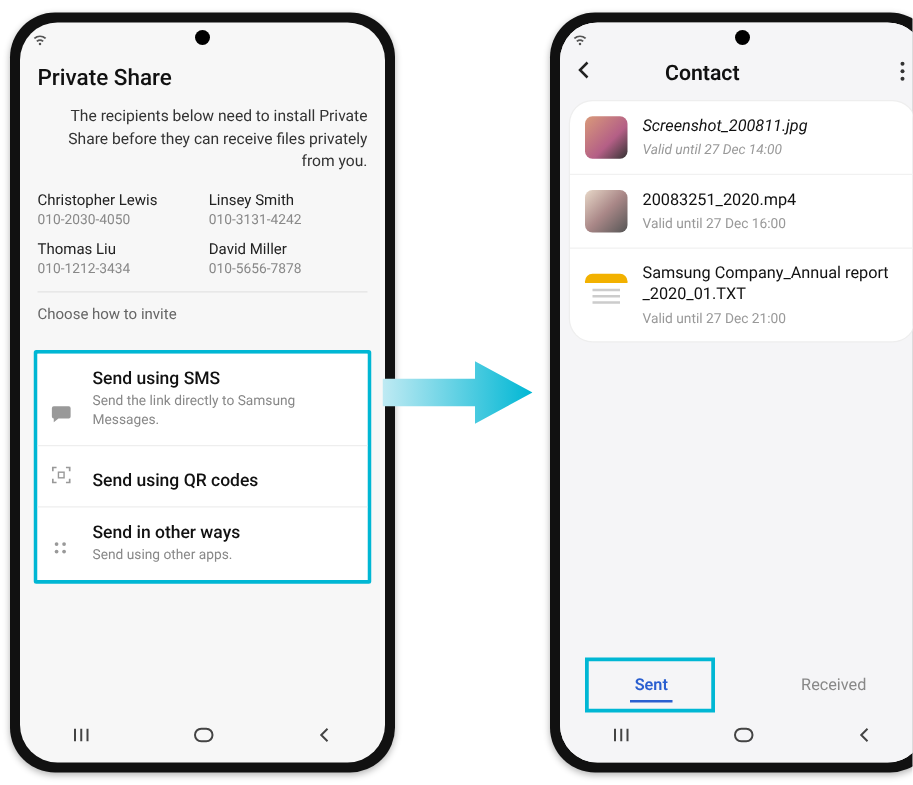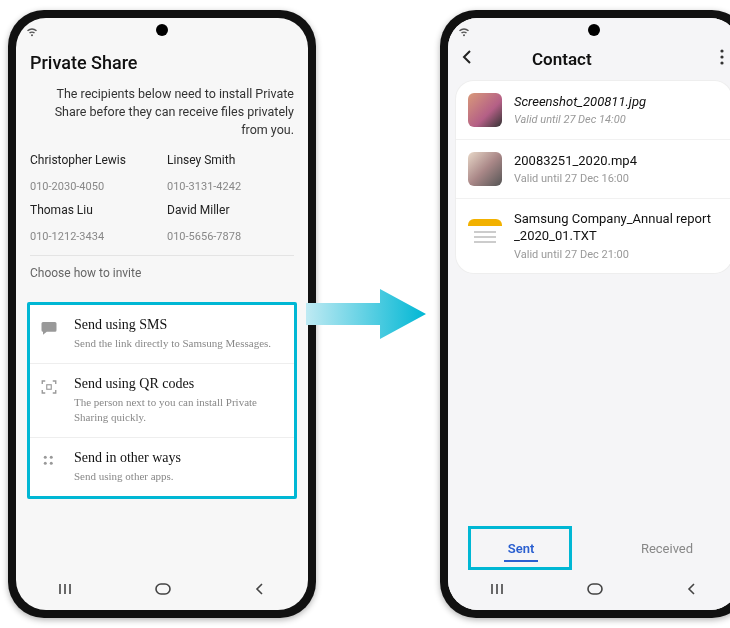--- a/index.html
+++ b/index.html
@@ -53,34 +53,33 @@
   .desc {
     font-size: 12.5px; color:#333; line-height:1.45;
     margin-bottom: 14px;
     text-align: right;
   }
   .recips {
     display:grid; grid-template-columns: 1fr 1fr;
     row-gap: 10px; column-gap: 10px;
   }
   .recip-name { font-size:12px; color:#222; }
-  .recip-num  { font-size:11px; color:#888; margin-top:13px; }
+  .recip-num  { font-size:11px; color:#888; margin-top:2px; }
   .divider { height:1px; background:#e4e4e4; margin:12px 0 10px; }
   .choose { font-size:12px; color:#666; margin-bottom:22px; }
   .options {
     border: 3px solid #00b7d4;
     border-radius:2px;
     margin: 0 -3px;
   }
   .option {
-    display:flex; align-items:flex-start;
+    display:flex; align-items:flex-end;
     padding:12px 10px;
     background:#ffffff;
     border-top:1px solid #eee;
-    font-family:Liberation Serif, serif;
   }
   .option:first-child { border-top:none; }
   .opt-icon {
     width:22px; flex:0 0 22px; margin-right:12px; margin-top:2px;
     color:#999;
   }
   .opt-title { font-size:14px; color:#111; font-weight:500; }
   .opt-sub   { font-size:11px; color:#888; margin-top:3px; line-height:1.35;}
   .navbar {
     position:absolute; bottom:0; left:0; right:0;
@@ -210,21 +209,20 @@
           </div>
           <div class="option">
             <span class="opt-icon">
               <svg width="18" height="18" viewBox="0 0 24 24">
                   <path fill="none" stroke="#999" stroke-width="1.8" d="M3 8V4h4M21 8V4h-4M3 16v4h4M21 16v4h-4"></path>
                   <rect x="9" y="9" width="6" height="6" fill="none" stroke="#999" stroke-width="1.5"></rect>
                 </svg>
             </span>
             <div>
               <div class="opt-title">Send using QR codes</div>
-              <div class="opt-sub">The person next to you can install Private Sharing quickly.</div>
             </div>
           </div>
           <div class="option">
             <span class="opt-icon">
               <svg width="18" height="18" viewBox="0 0 24 24">
                   <g fill="#999">
                     <circle cx="7" cy="7" r="2"></circle>
                     <circle cx="15" cy="7" r="2"></circle>
                     <circle cx="7" cy="15" r="2"></circle>
                     <circle cx="15" cy="15" r="2"></circle>

